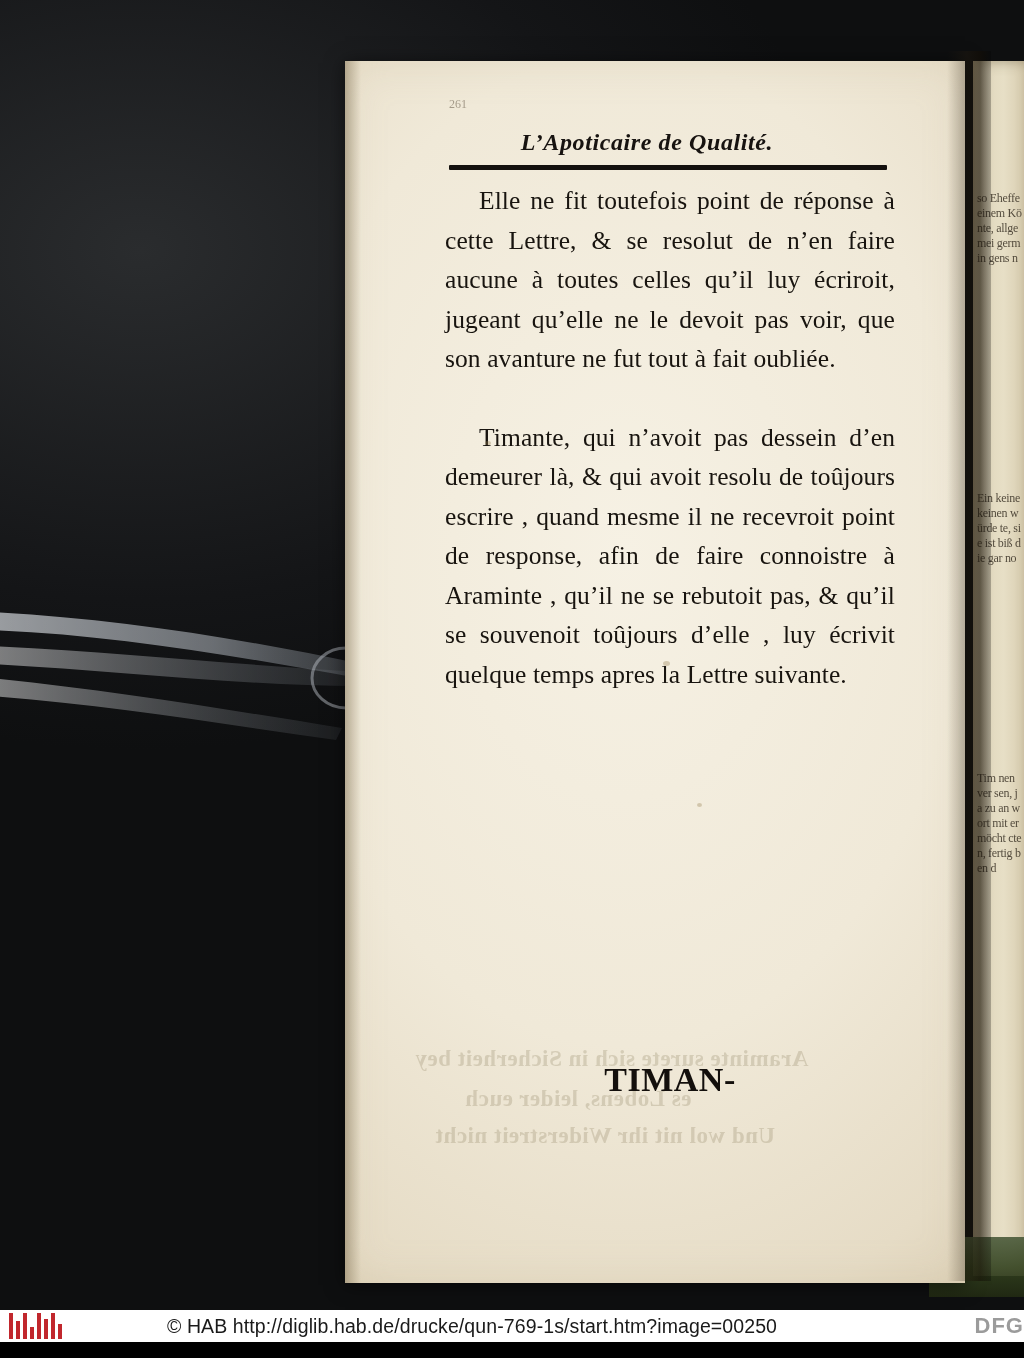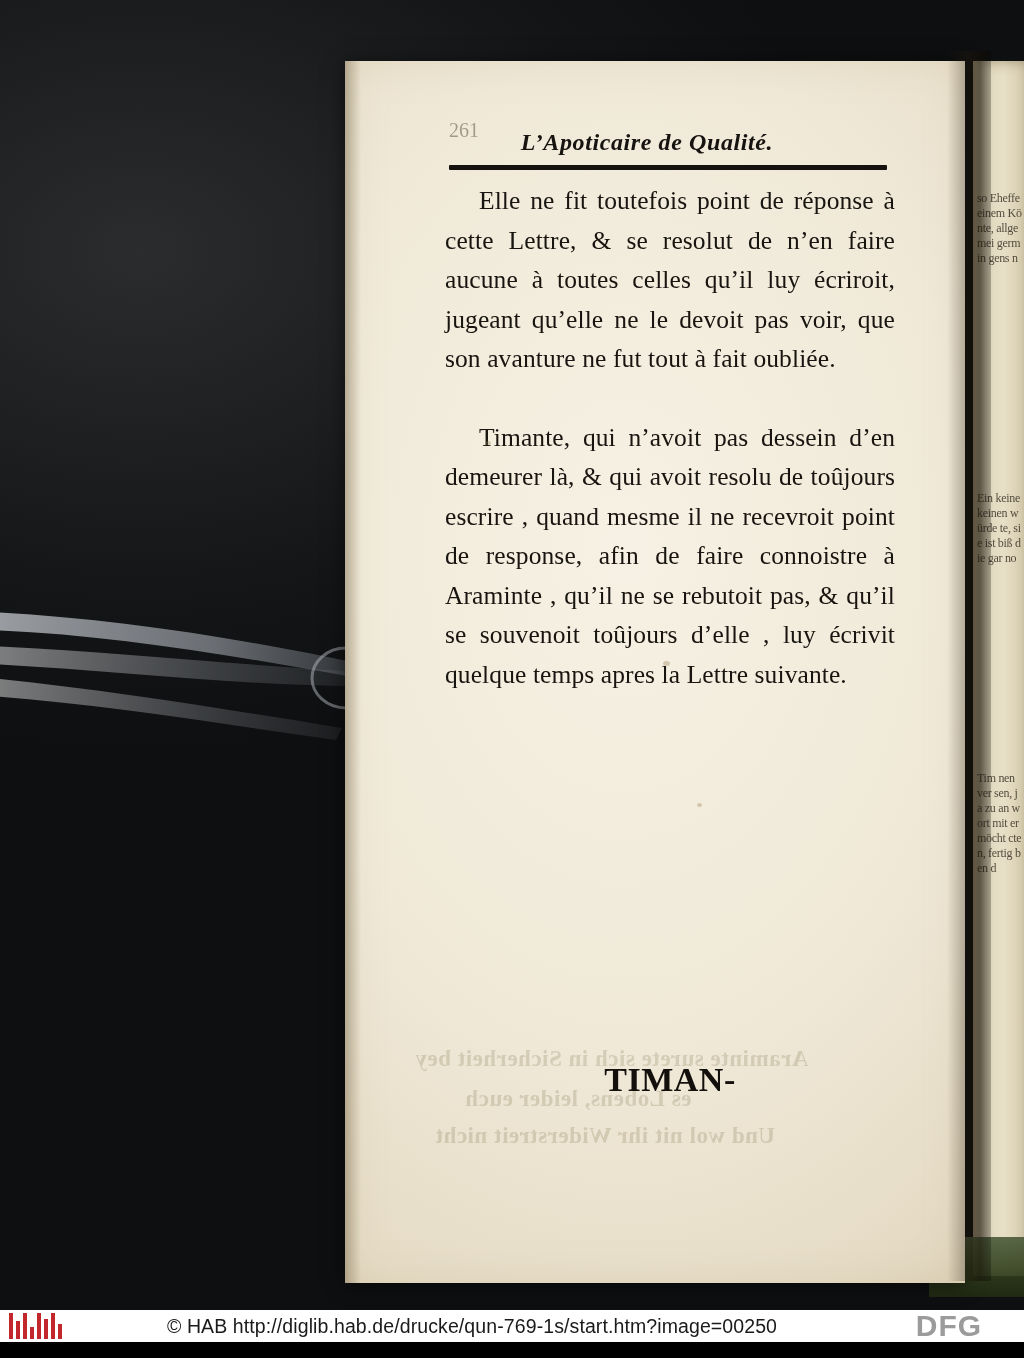--- a/index.html
+++ b/index.html
@@ -147,22 +147,22 @@
     font-family: "Liberation Serif", serif;
     font-style: italic;
     font-weight: bold;
     font-size: 24px;
     color: #171310;
     letter-spacing: .6px;
   }
   #page-number {
     position: absolute;
     left: 104px;
-    top: 58px;
-    font-size: 20px;
+    top: 36px;
+    font-size: 12px;
     color: rgba(70,58,40,.45);
     font-family: "Liberation Serif", serif;
   }
   #rule {
     position: absolute;
     left: 104px;
     top: 104px;
     width: 438px;
     height: 5px;
     background: #14110e;
@@ -235,24 +235,24 @@
   #footer-text {
     flex: 1;
     text-align: center;
     font-family: "Liberation Sans", sans-serif;
     font-size: 19.5px;
     color: #1a1a1a;
     letter-spacing: .1px;
   }
   #footer-dfg {
     width: 150px;
-    text-align: center;
+    text-align: right;
     font-family: "Liberation Sans", sans-serif;
     font-weight: bold;
-    font-size: 30px;
+    font-size: 22px;
     color: #9b9b9b;
     letter-spacing: 1px;
   }
 
   
   .fleck {
     position: absolute;
     background: rgba(150,125,80,.35);
     border-radius: 50%;
     pointer-events: none;

